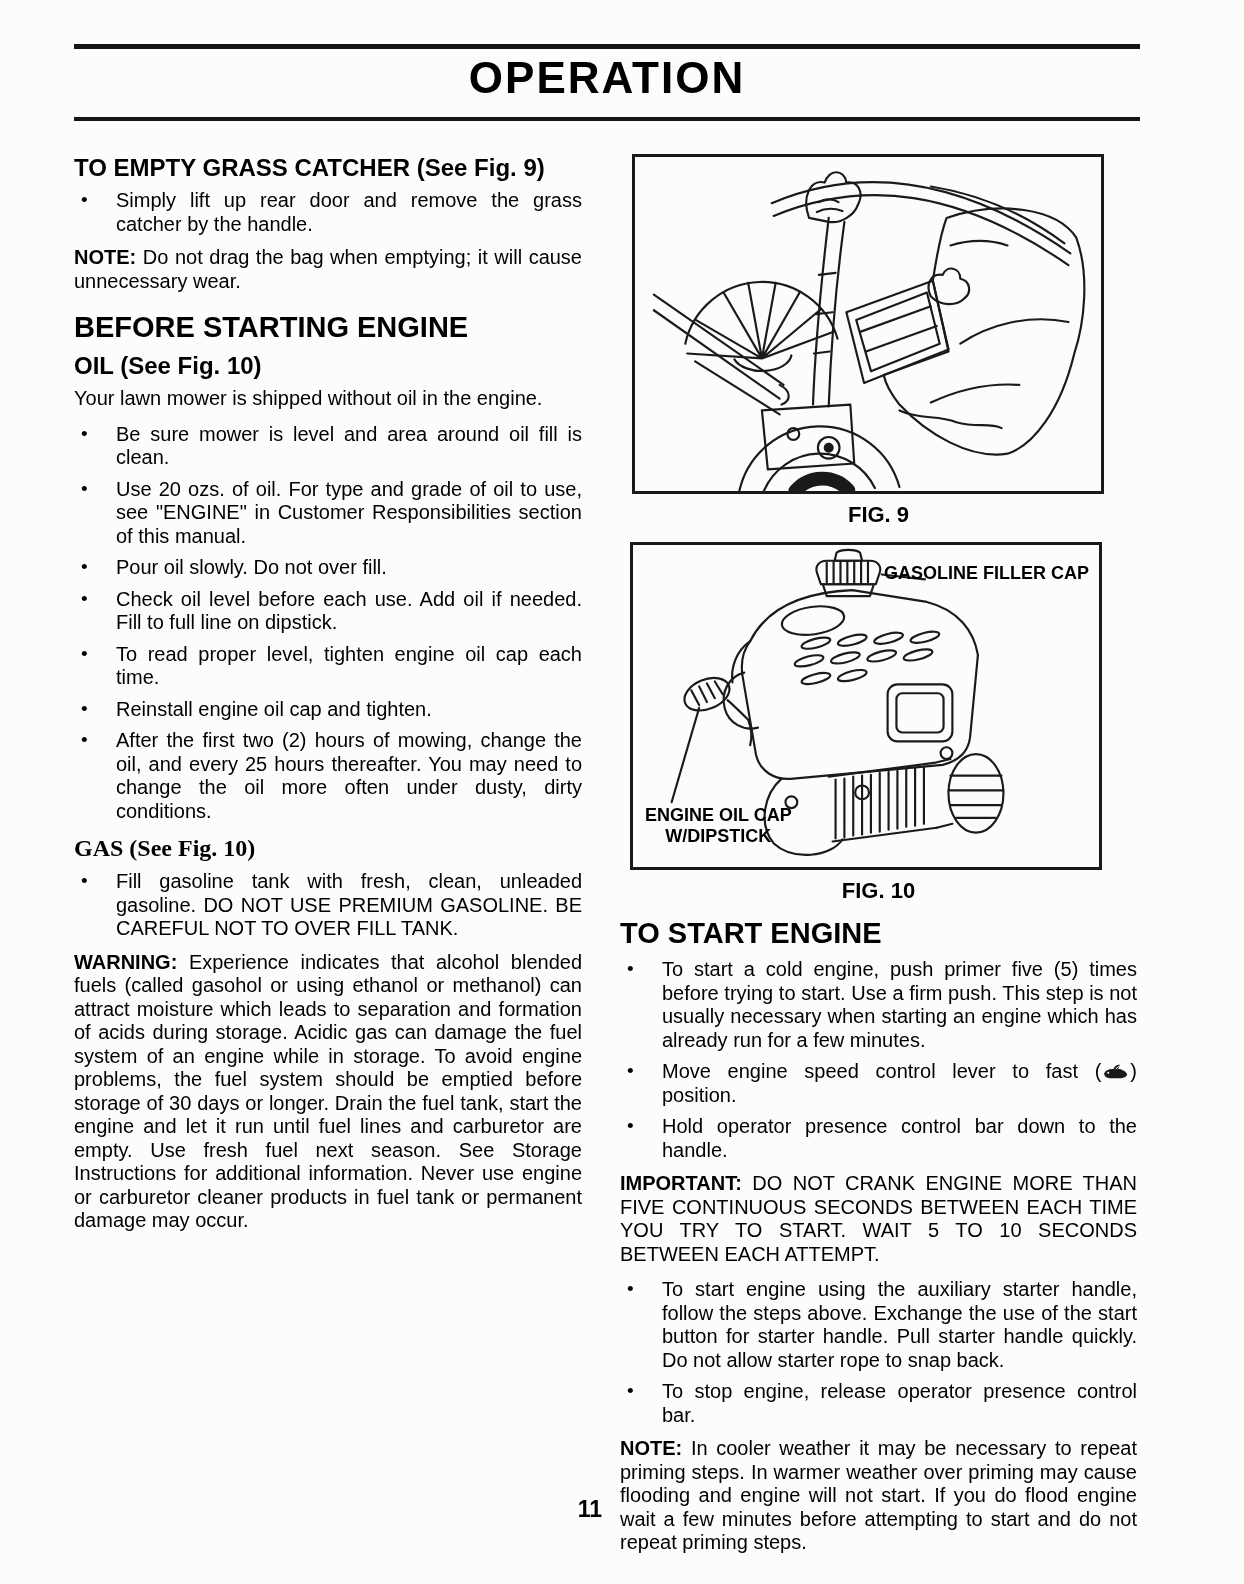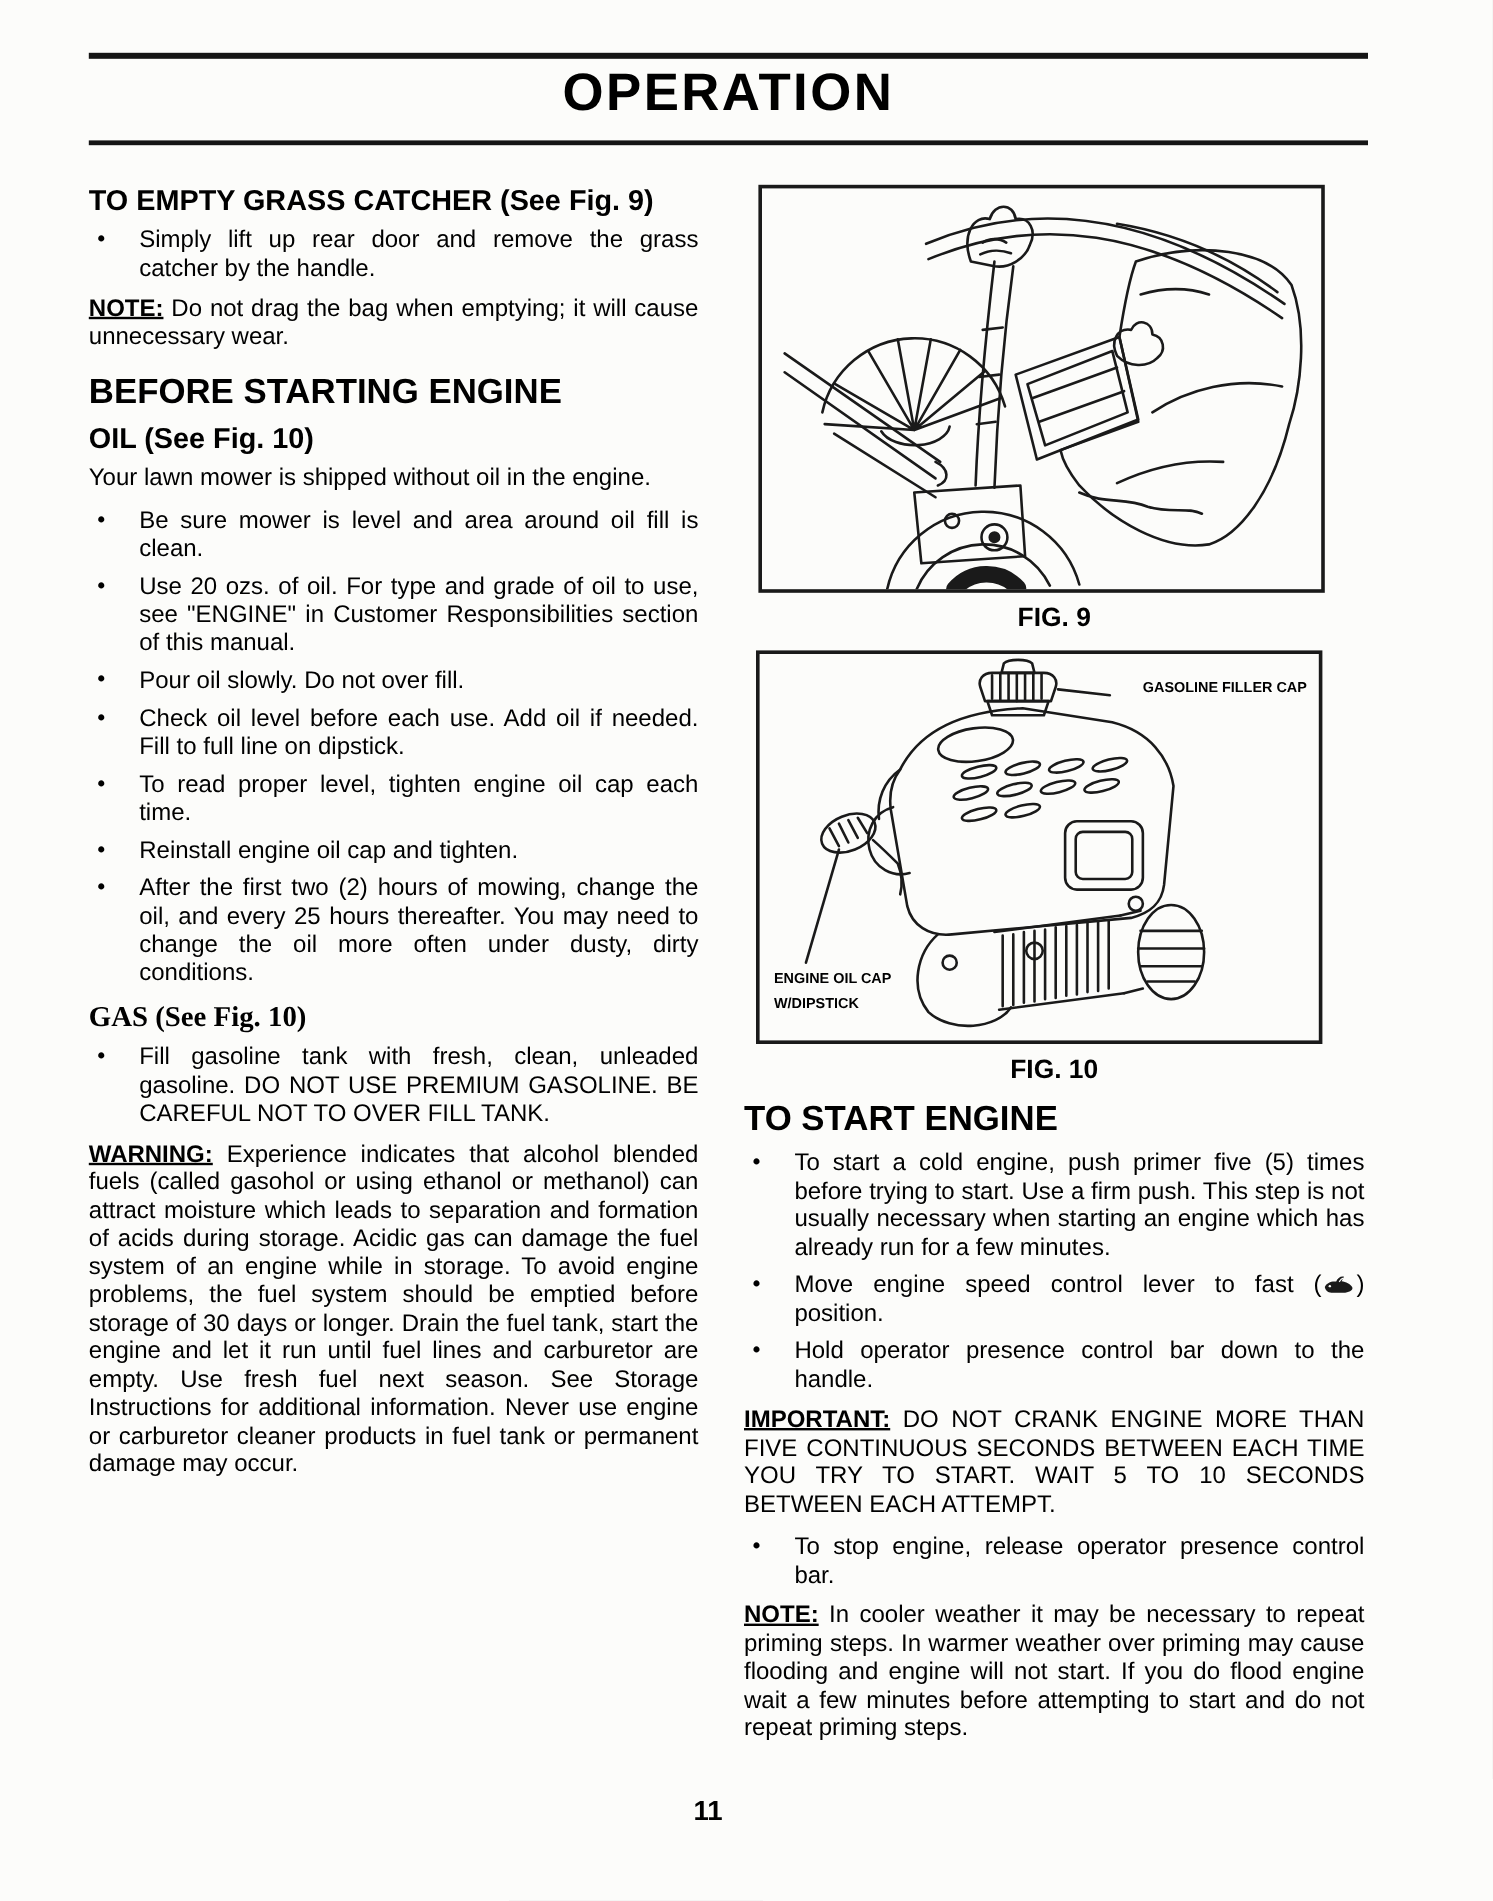--- a/index.html
+++ b/index.html
@@ -23,32 +23,32 @@
 
   .h-big { font-size:29px; line-height:32px; font-weight:bold; margin:18px 0 9px; }
   .h-med { font-size:24px; line-height:27px; font-weight:bold; margin:2px 0 8px; }
   .h-gas { margin-top:12px;font-family:Liberation Serif, serif; }
 
   .bullets { list-style:none; margin:0 0 4px; padding:0; }
   .bullets li { position:relative; padding-left:42px; margin:0 0 8px; text-align:justify; }
   .bullets li::before { content:"\2022"; position:absolute; left:7px; top:-1px; font-size:19px; }
 
   .para { margin:10px 0 12px; text-align:justify; }
-  .lbl { font-weight:bold;text-decoration:underline; }
+  .lbl { font-weight:bold; }
 
   .figure-box {
     position:relative; border:3px solid #1a1a1a; background:#fcfcfa;
     box-sizing:border-box;
   }
   .fig9  { margin-left:12px; width:472px; height:340px; margin-top:2px; }
   .fig10 { margin-left:10px; width:472px; height:328px; }
   .figure-box svg { display:block; width:100%; height:100%; }
   .fig-caption { text-align:center; font-weight:bold; font-size:22px; margin:9px 0 15px; }
 
-  .lab { position:absolute; font-weight:bold; font-size:12px; line-height:21px; }
+  .lab { position:absolute; font-weight:bold; font-size:18px; line-height:21px;text-align:center; }
   .lab-gas { right:10px; top:18px; }
   .lab-oil { left:12px; bottom:20px; }
 
   .rabbit-icon { display:inline-block; width:27px; height:17px; vertical-align:-2px; margin:0 1px; }
 
   .page-number {
     position:absolute; top:1498px; left:0; width:1180px;
     text-align:center; font-weight:bold; font-size:23px;
   }
   .h-start { margin-top:14px; }
@@ -206,20 +206,21 @@
             <path fill="#1a1a1a" d="M2,10.5 C3.5,7 7.5,5.5 11.5,6 C12.5,3 15.5,1.2 18,2 L16,5.8 C19.5,6.2 23.5,8.2 24.8,10.6 C25.8,12.8 23.5,14.8 19,15.2 L7.5,15.2 C4.5,15.2 2.5,13.4 2,10.5 Z"></path>
             <path fill="none" stroke="#fcfcfa" stroke-width="1" d="M14,6.2 C15,4.4 16.6,3.2 17.4,3.1"></path>
             <circle cx="6.2" cy="9.8" r="1" fill="#fcfcfa"></circle>
           </svg><span>) position.</span></li>
       <li><span>Hold operator presence control bar down to the handle.</span></li>
     </ul>
 
     <p class="para"><b class="lbl">IMPORTANT:</b> <span>DO NOT CRANK ENGINE MORE THAN FIVE CONTINUOUS SECONDS BETWEEN EACH TIME YOU TRY TO START.  WAIT 5 TO 10 SECONDS BETWEEN EACH ATTEMPT.</span></p>
 
     <ul class="bullets">
+      <li><span>To start engine using the auxiliary starter handle, follow the steps above.  Exchange the use of the start button for starter handle.  Pull starter handle quickly.  Do not allow starter rope to snap back.</span></li>
       <li><span>To stop engine, release operator presence control bar.</span></li>
     </ul>
 
     <p class="para"><b class="lbl">NOTE:</b> <span>In cooler weather it may be necessary to repeat priming steps.  In warmer weather over priming may cause flooding and engine will not start.  If you do flood engine wait a few minutes before attempting to start and do not repeat priming steps.</span></p>
   </div>
 
   <div class="page-number">11</div>
 </div>
 
 </body></html>

